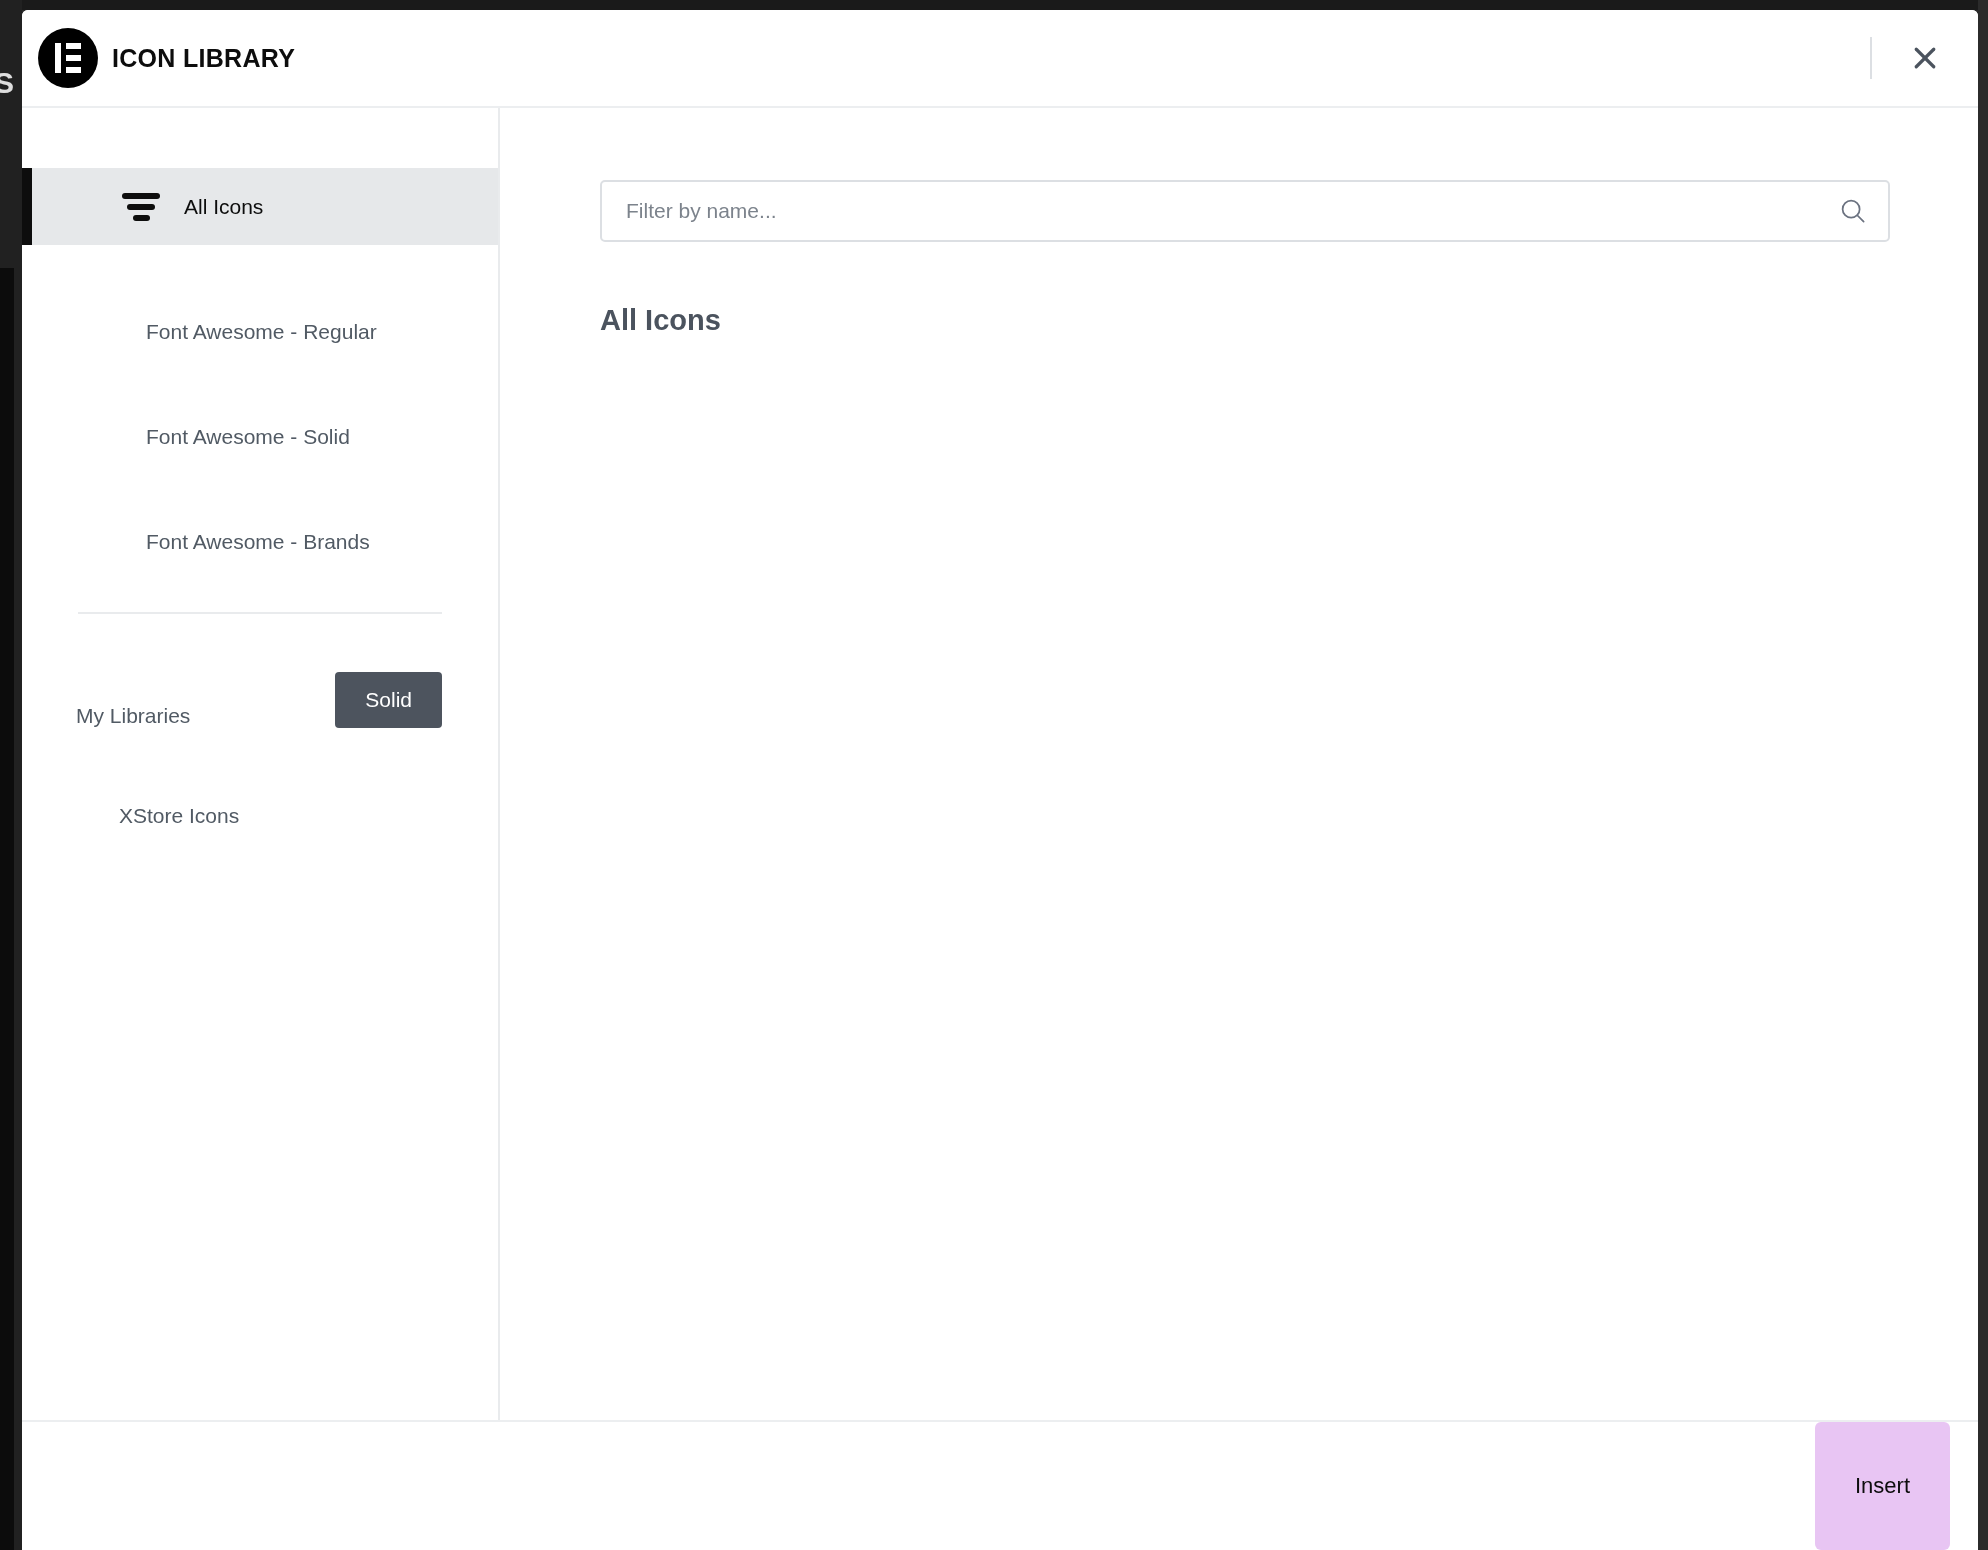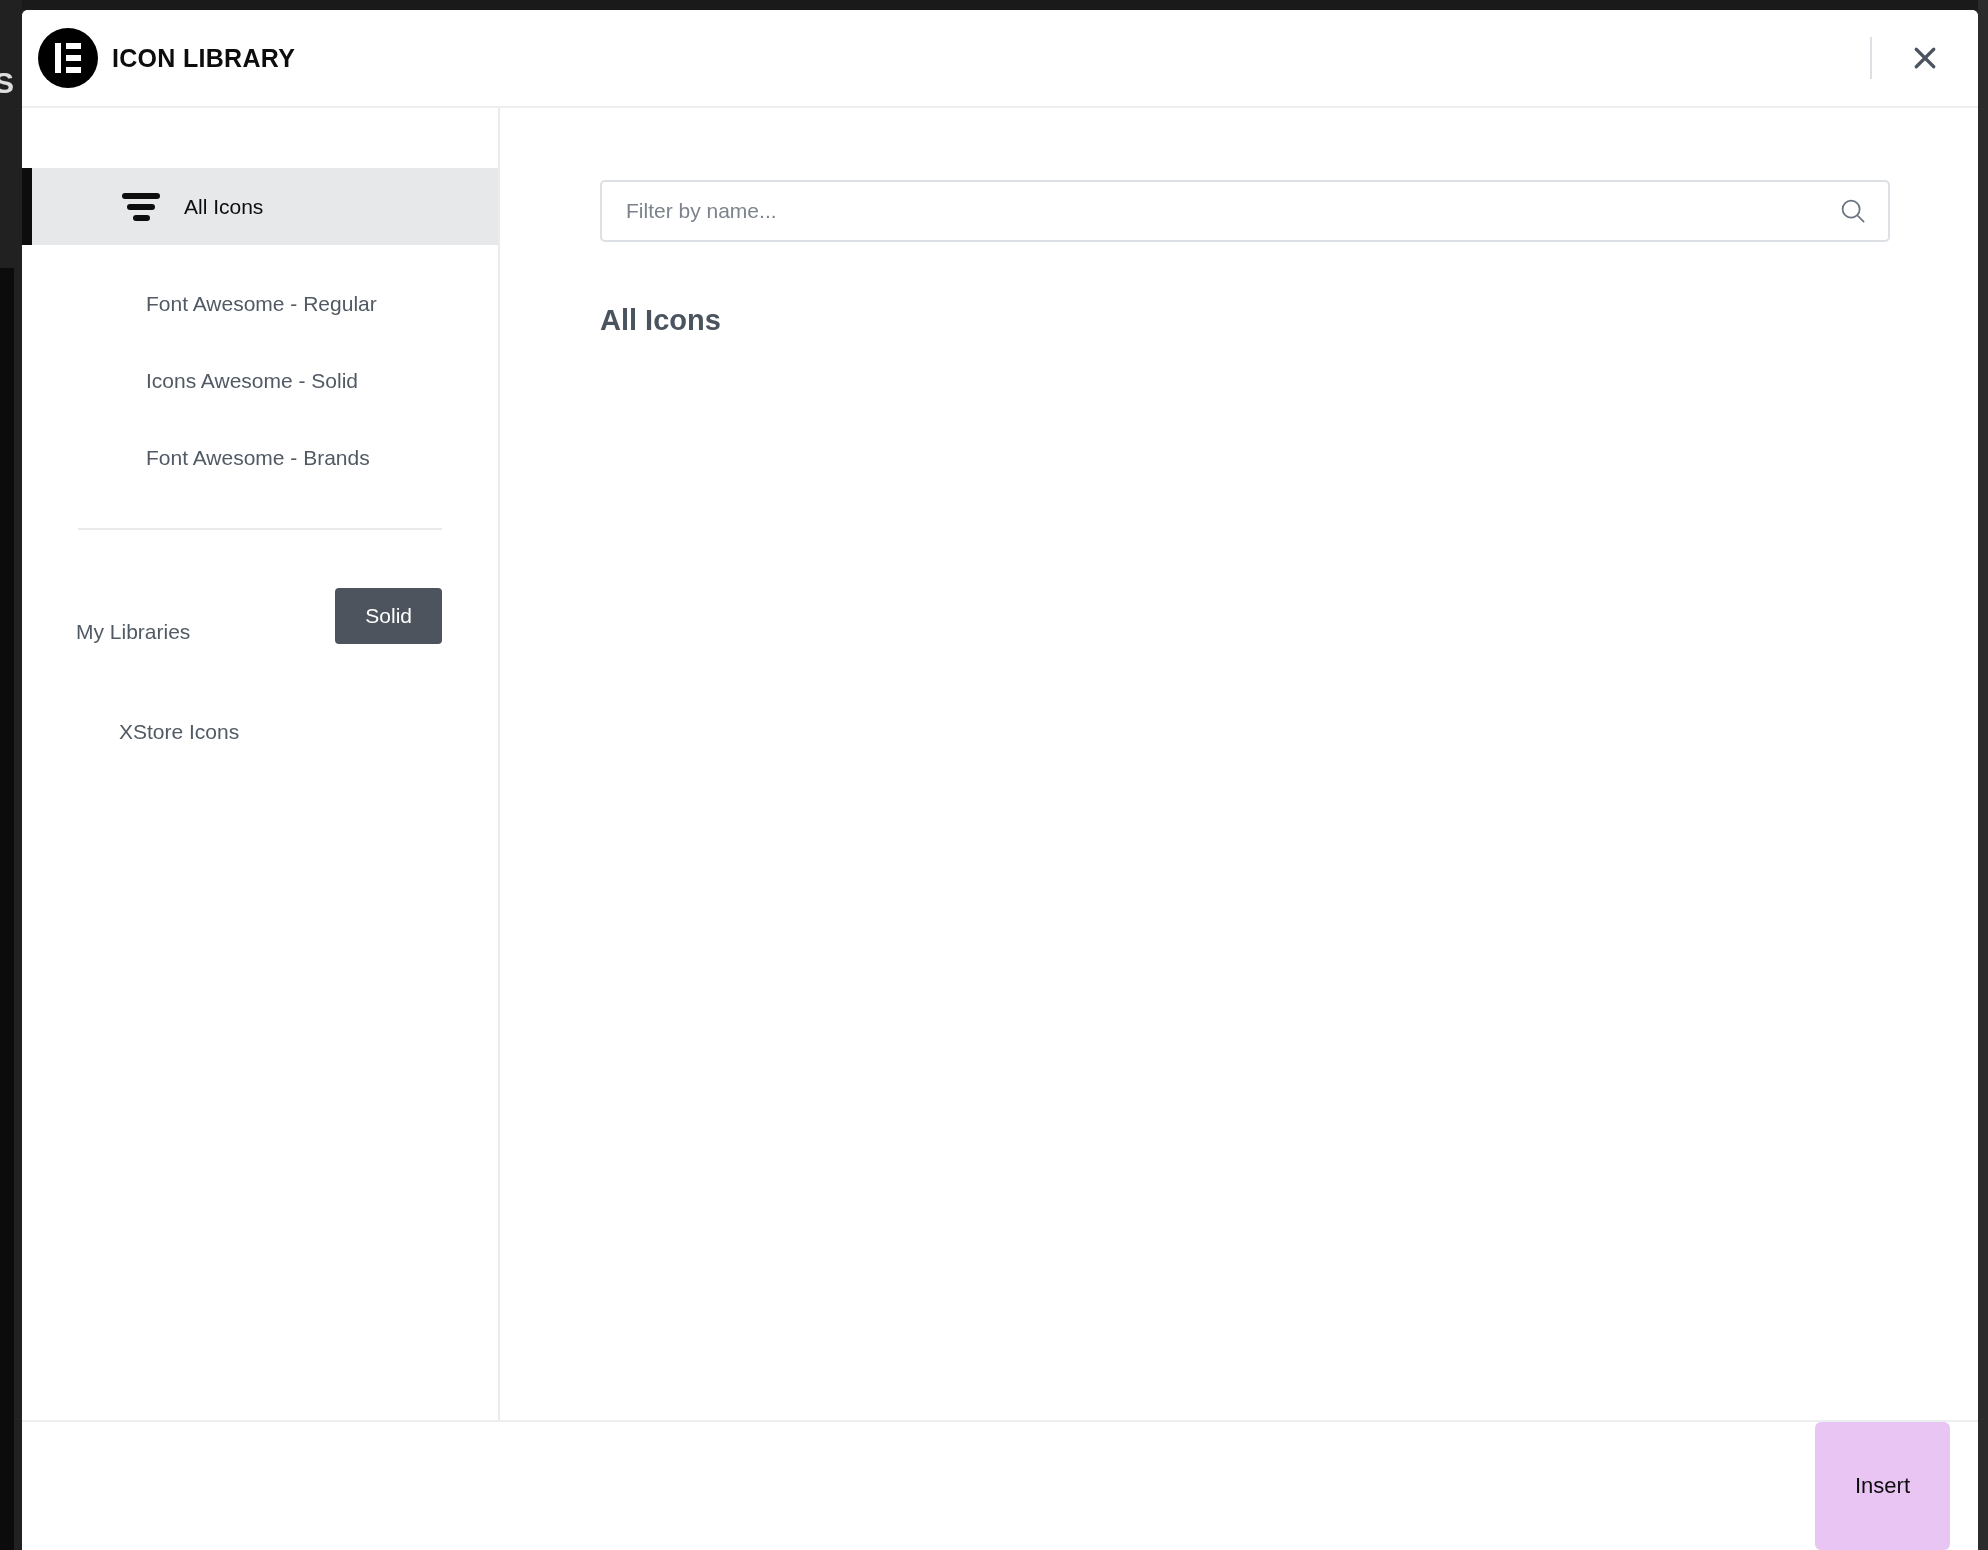--- a/index.html
+++ b/index.html
@@ -187,20 +187,21 @@
   .nav-spacer-brands  { height: 41px; }
 
   .nav-plain {
     height: 36px;
     display: flex;
     align-items: center;
     padding-left: 124px;
     font-size: 21px;
     color: #515a64;
     cursor: pointer;
+    margin-top: 28px;
   }
 
   .sidebar-divider {
     height: 2px;
     background: #e9ebed;
     margin: 52px 56px 0 56px;
   }
 
   .my-libraries-row {
     display: flex;
@@ -357,21 +358,21 @@
         <span>All Icons</span>
       </div>
 
       <div class="nav-spacer-regular"></div>
       <div class="nav-plain">
         <span>Font Awesome - Regular</span>
       </div>
 
       <div class="nav-spacer-solid"></div>
       <div class="nav-plain">
-        <span>Icons Awesome - Solid</span>
+        <span>Font Awesome - Solid</span>
       </div>
 
       <div class="nav-spacer-brands"></div>
       <div class="nav-plain">
         <span>Font Awesome - Brands</span>
       </div>
 
       <div class="sidebar-divider"></div>
 
       <div class="my-libraries-row">

